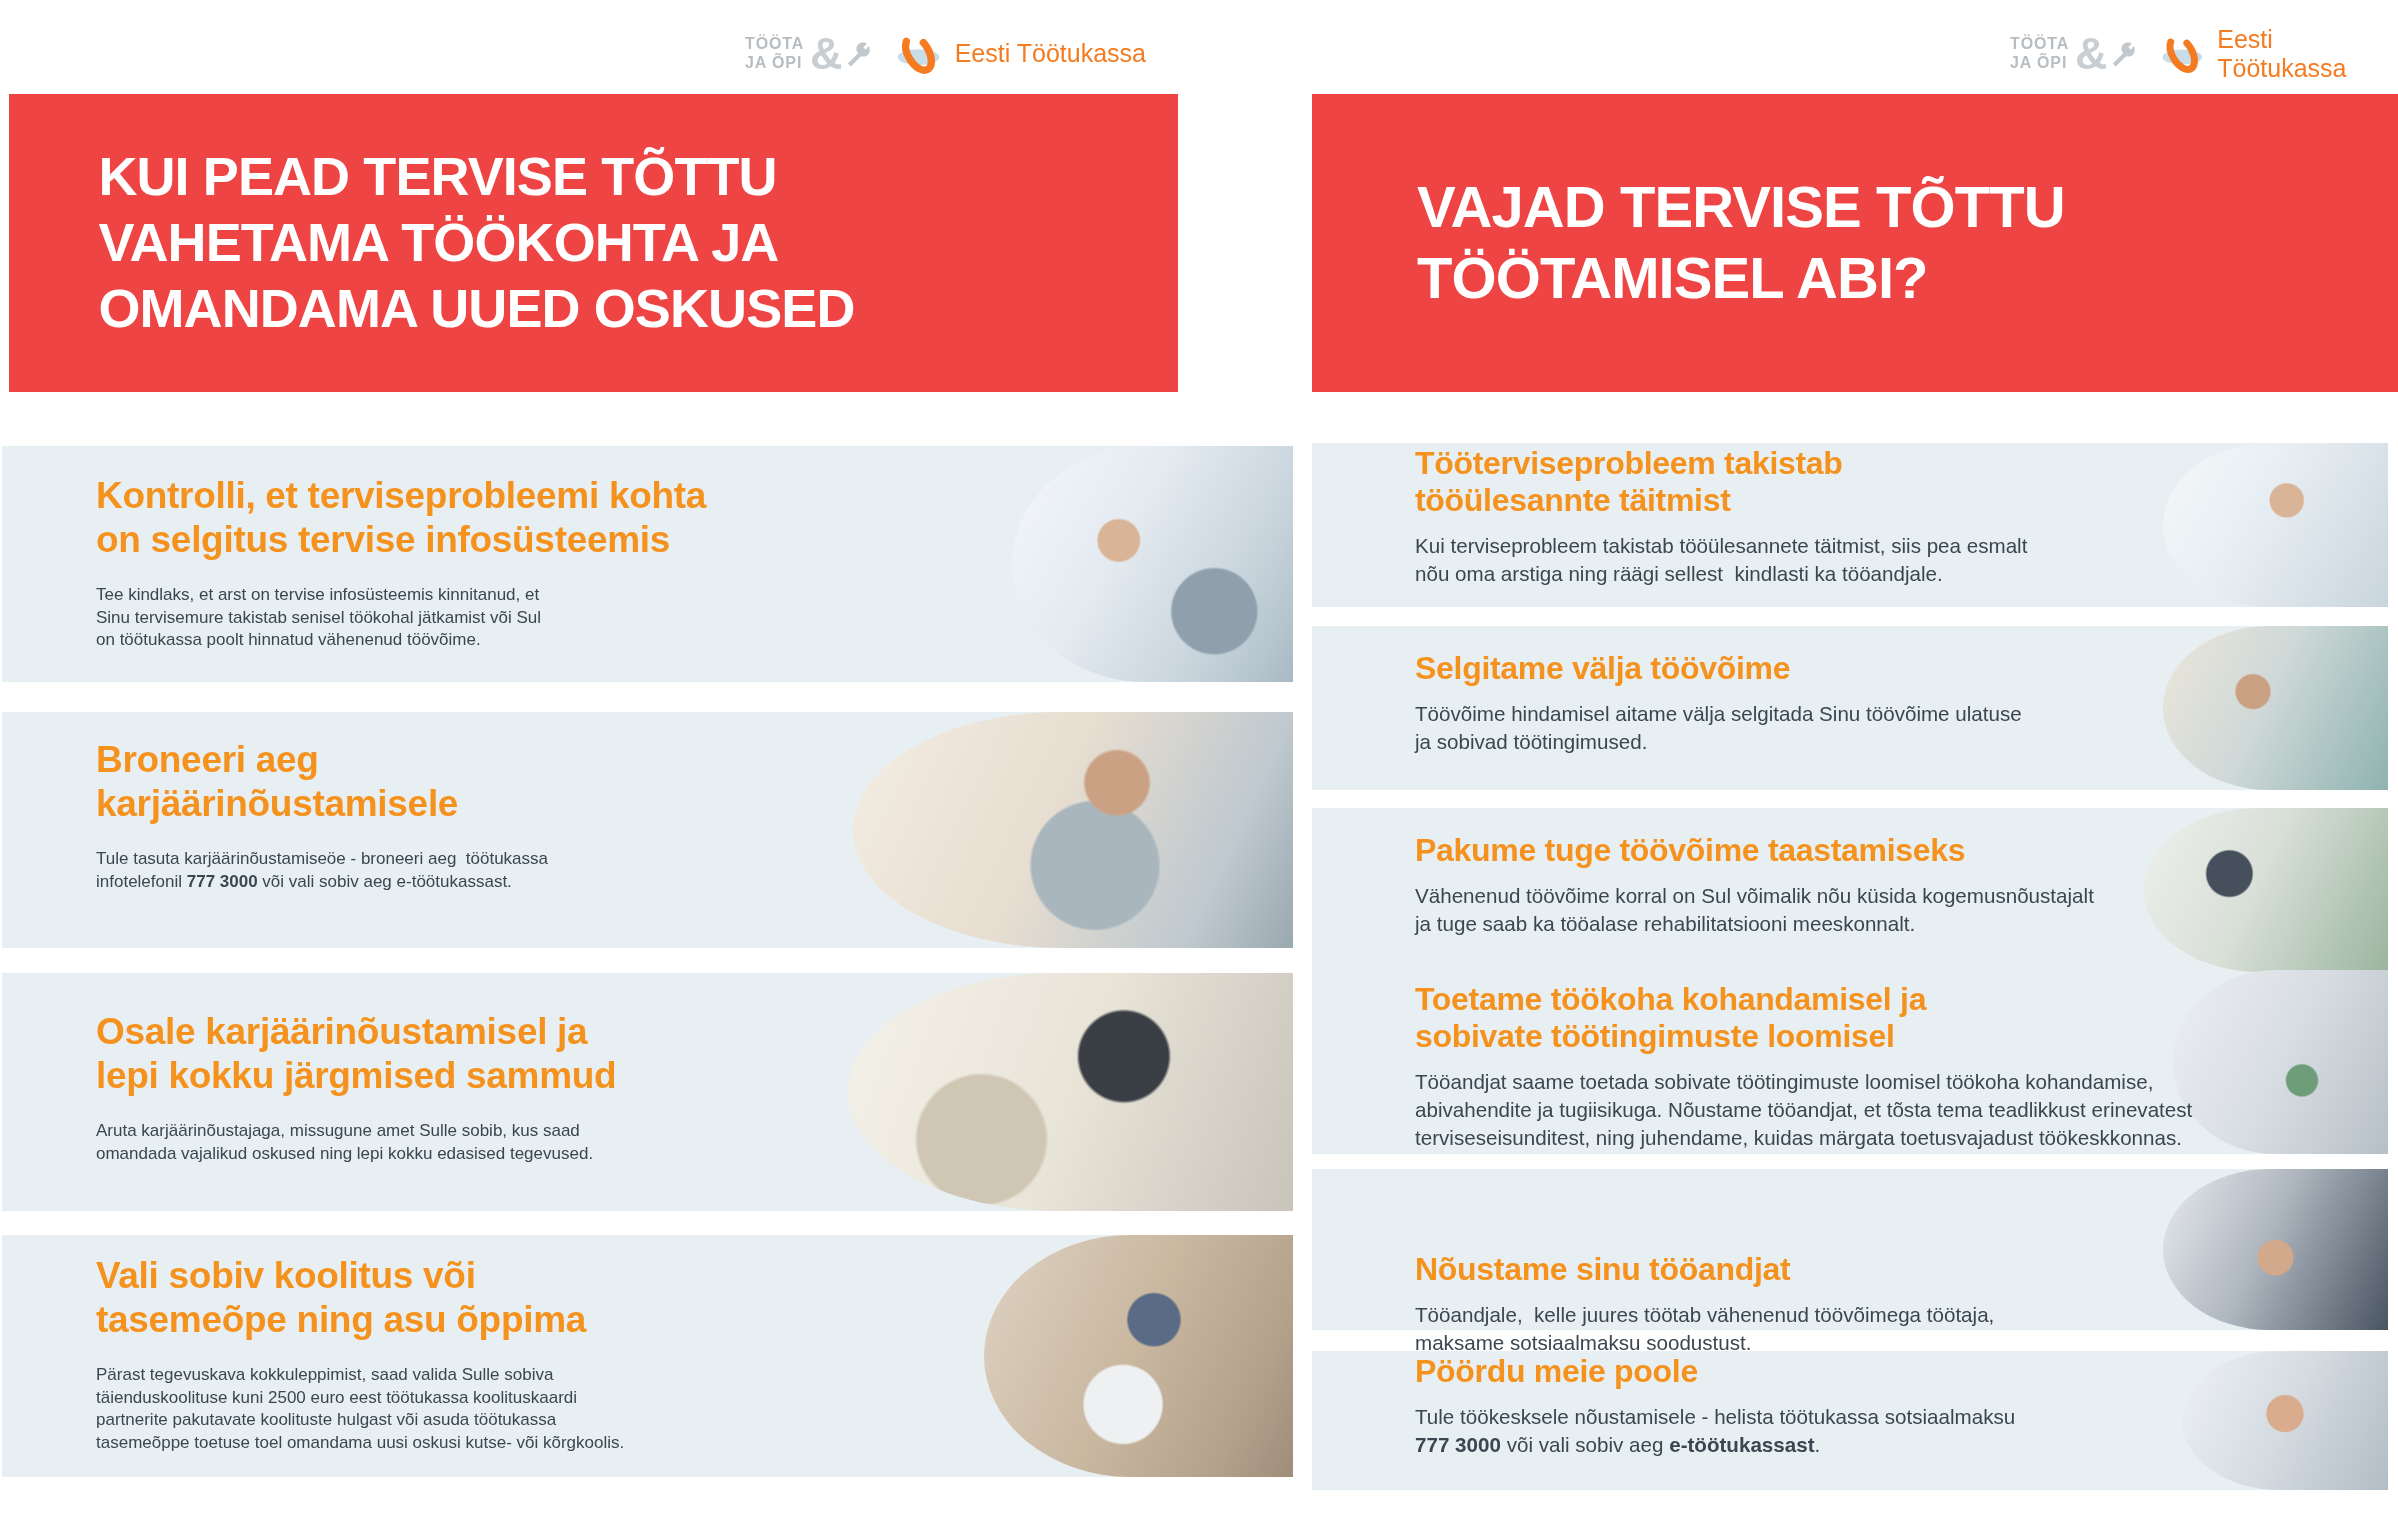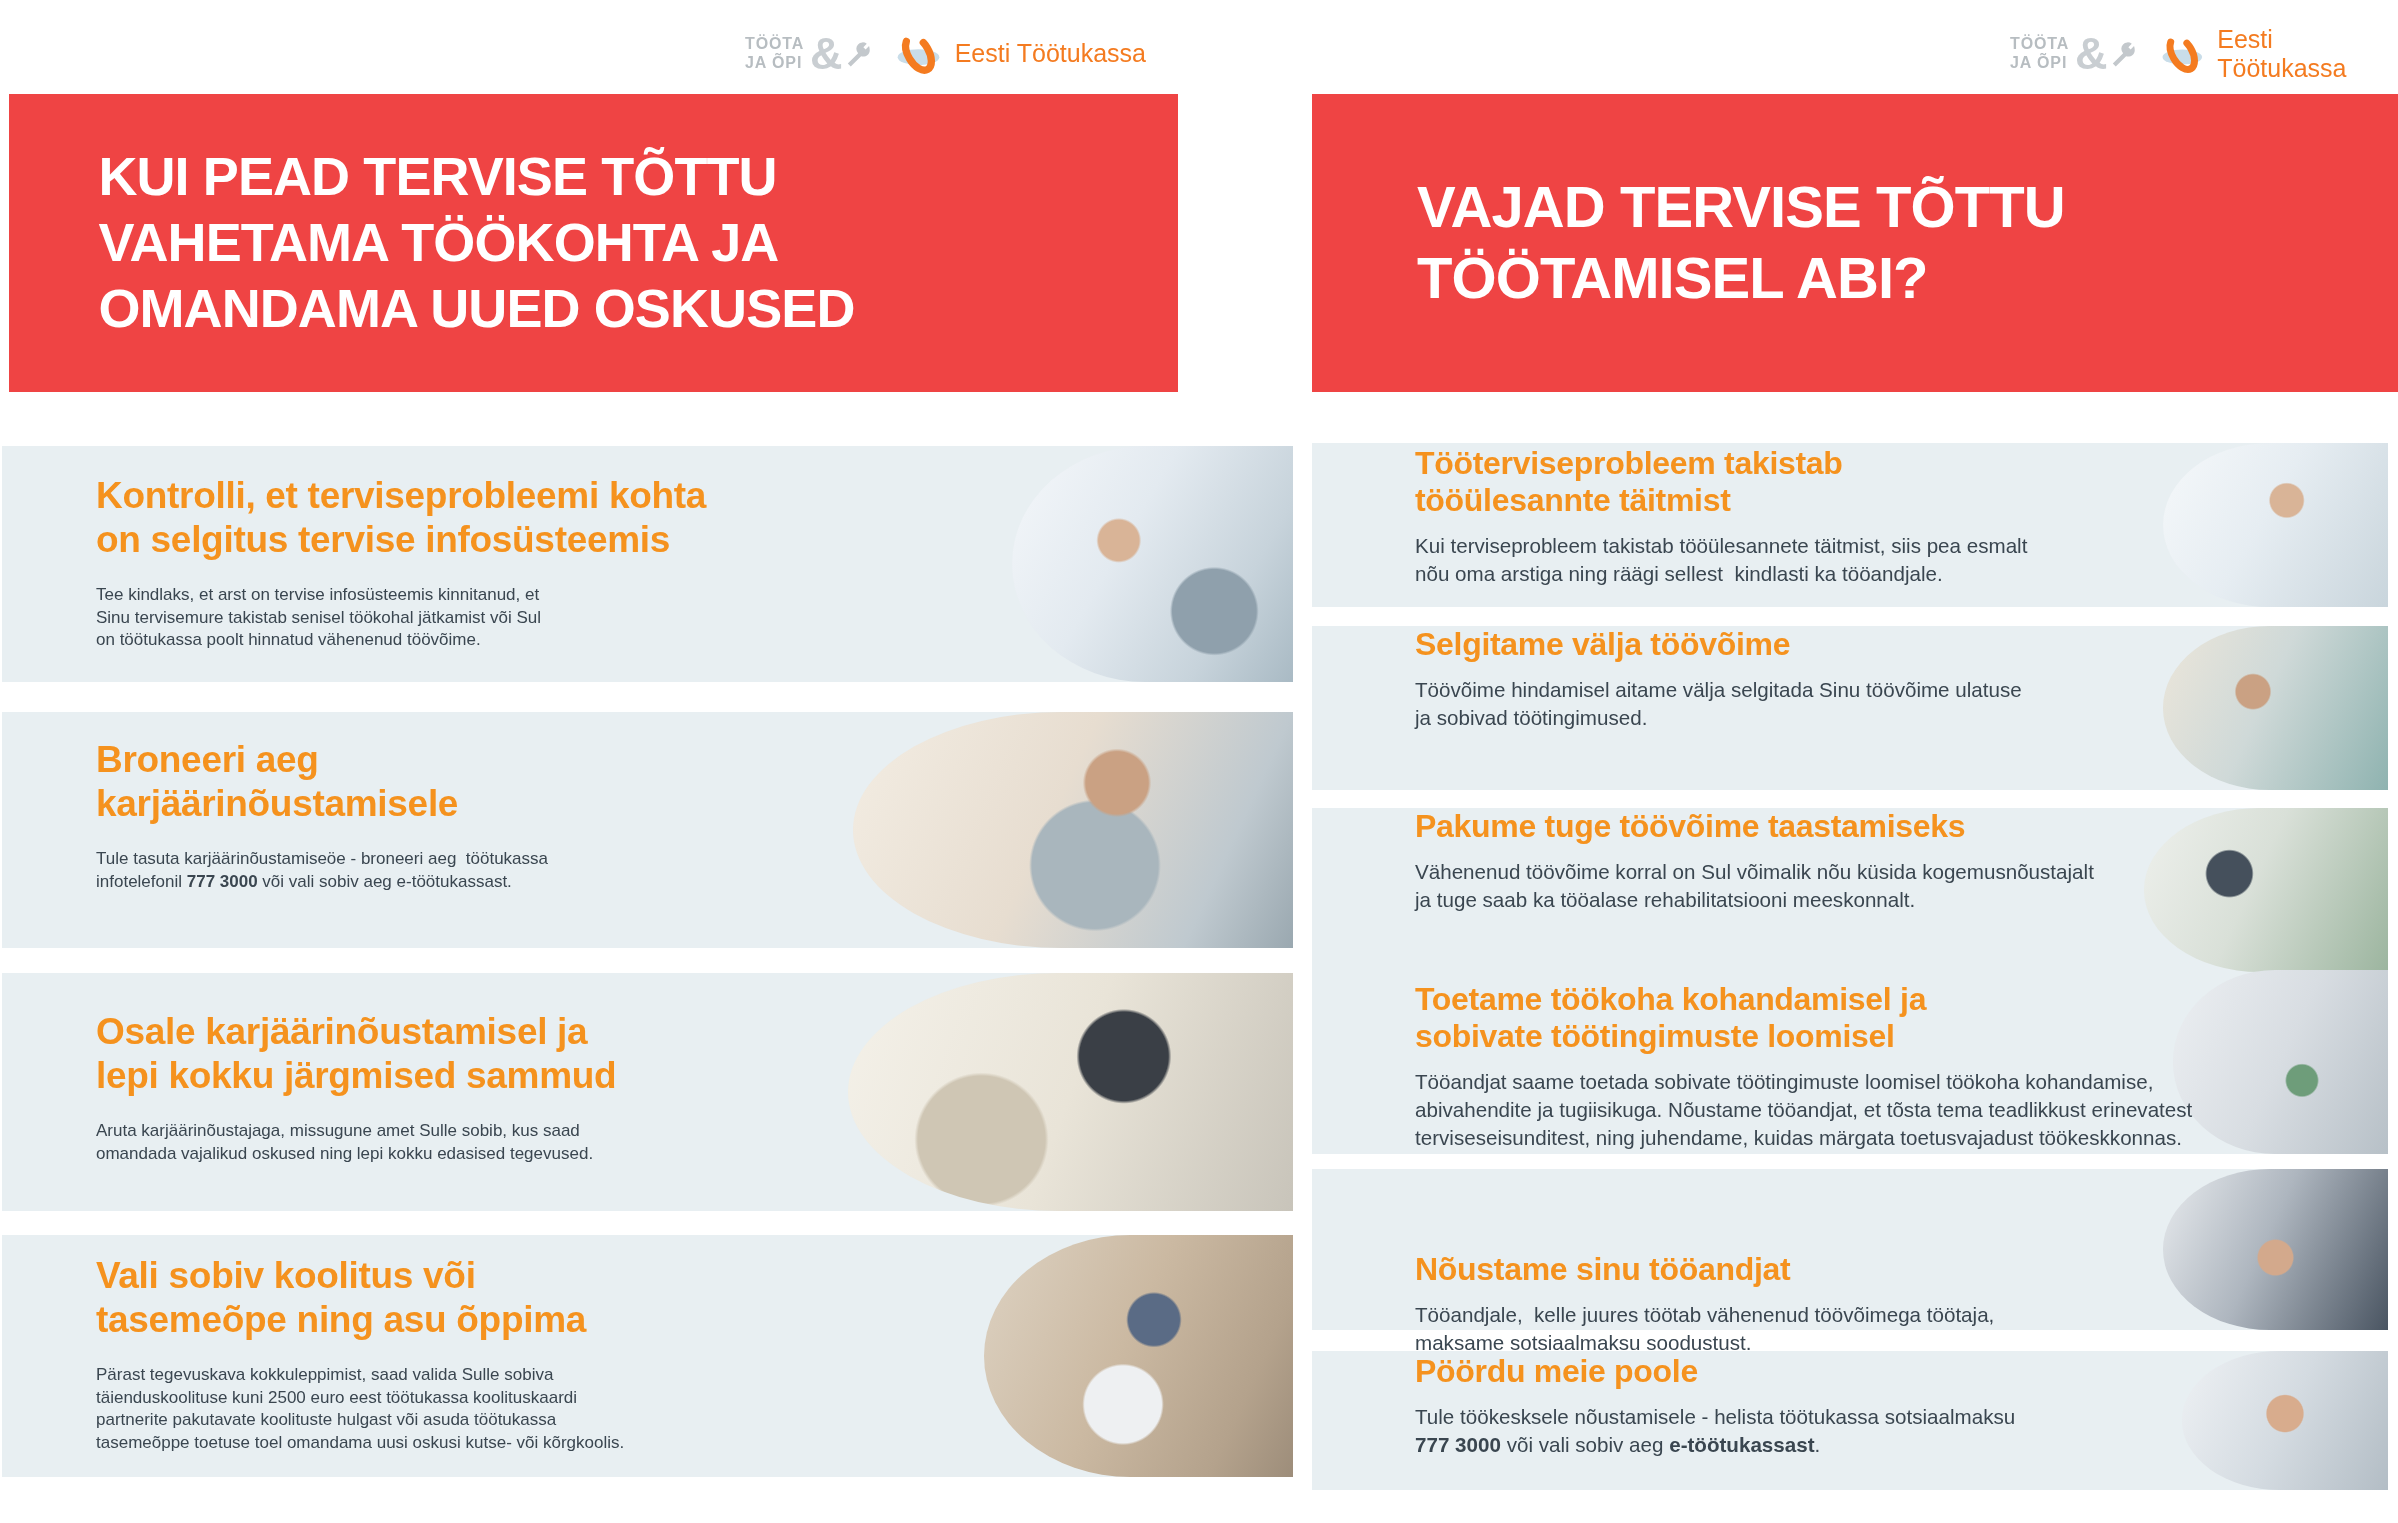--- a/index.html
+++ b/index.html
@@ -48,21 +48,21 @@
   .rb2{top:626px;height:164px;}
   .rb3{top:808px;height:164px;}
   .rb4{top:970px;height:184px;}
   .rb5{top:1169px;height:161px;}
   .rb6{top:1351px;height:139px;}
   .rband .band-inner{padding-left:103px;}
   .rband .h{font-size:32px;line-height:1.16;margin:0 0 13px 0;}
   .rband .body{font-size:20.6px;line-height:1.36;margin:0;}
 
   .pt30{padding-top:28px;} .pt38{padding-top:26px;} .pt40{padding-top:37px;} .pt20{padding-top:19px;}
-  .pt16{padding-top:2px;} .pt26{} .pt12{padding-top:11.2px;} .pt24{padding-top:38px;margin-top:44px;}
+  .pt16{padding-top:2px;} .pt26{padding-top:24px;} .pt12{padding-top:11.2px;} .pt24{padding-top:38px;margin-top:44px;}
 
   
   .photo{
     position:absolute;right:0;top:0;height:100%;z-index:1;
     border-radius:55% 0 0 55% / 58% 0 0 58%;
     background-size:cover;
   }
   .pw300{width:281px;} .pw470{width:440px;} .pw475{width:445px;} .pw330{width:309px;}
   .pw240{width:225px;} .pw260{width:244px;} .pw230{width:215px;} .pw220{width:206px;}
 

